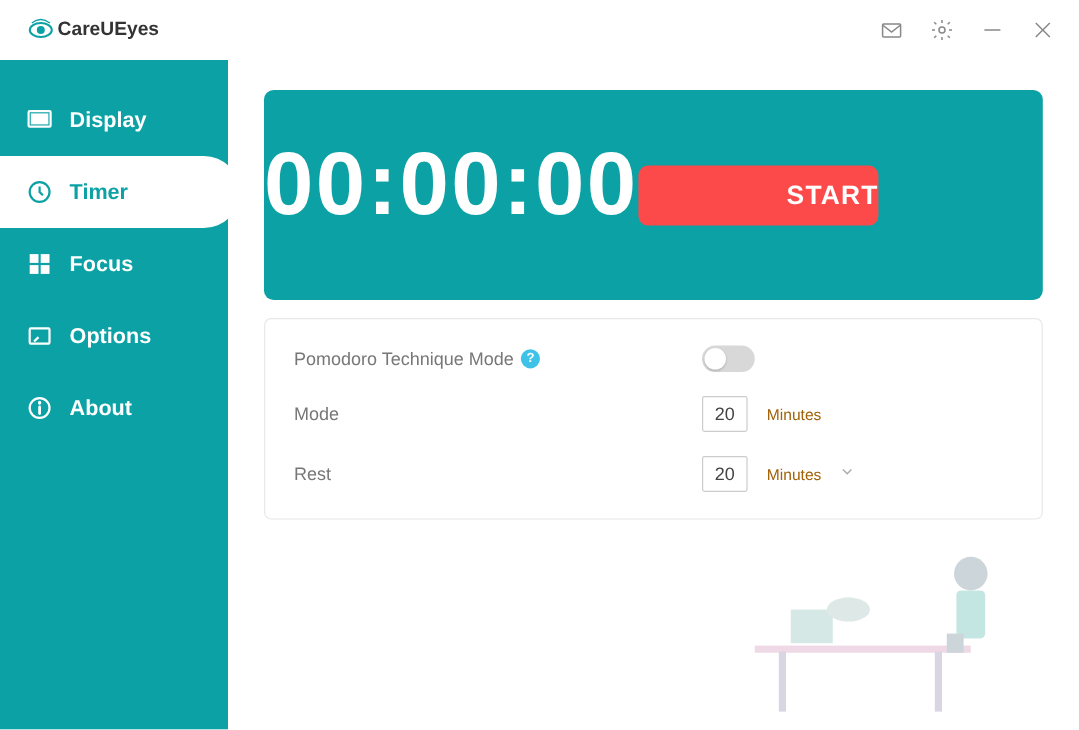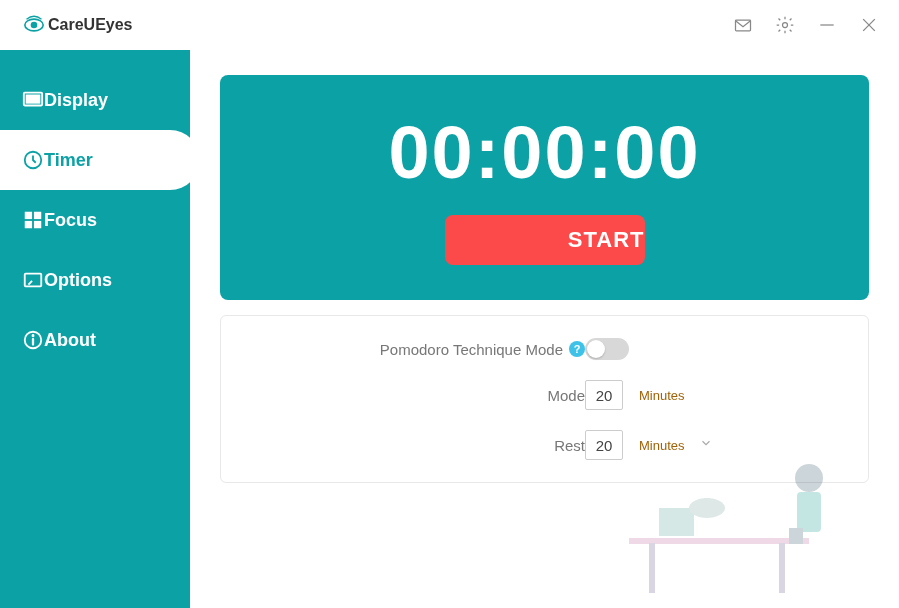--- a/index.html
+++ b/index.html
@@ -60,20 +60,21 @@
     .sidebar {
       width: 190px;
       background: #0ca2a5;
       padding-top: 20px;
     }
     .sidebar-item {
       height: 60px;
       display: flex;
       align-items: center;
       padding-left: 22px;
+      gap: 14px;
       cursor: pointer;
       color: #ffffff;
       font-size: 18px;
       font-weight: 600;
     }
     .sidebar-item.active {
       background: #ffffff;
       color: #0ca2a5;
       border-top-right-radius: 30px;
       border-bottom-right-radius: 30px;
@@ -92,21 +93,20 @@
     .content {
       flex: 1;
       padding: 25px 30px;
       position: relative;
     }
     .timer-card {
       background: #0ca2a5;
       border-radius: 8px;
       padding: 35px 0;
       display: flex;
-      flex-direction: column;
       align-items: center;
     }
     .timer-display {
       font-size: 74px;
       font-weight: 700;
       color: #ffffff;
       letter-spacing: 2px;
       margin-bottom: 20px;
     }
     .start-button {
@@ -136,21 +136,20 @@
     .settings-row:last-child {
       margin-bottom: 0;
     }
     .settings-label {
       color: #777;
       font-size: 15px;
       width: 340px;
       display: flex;
       align-items: center;
       gap: 6px;
-      justify-content: flex-end;
     }
     .help-badge {
       width: 16px;
       height: 16px;
       border-radius: 50%;
       background: #3fc2e8;
       color: #fff;
       font-size: 11px;
       font-weight: bold;
       display: inline-flex;

